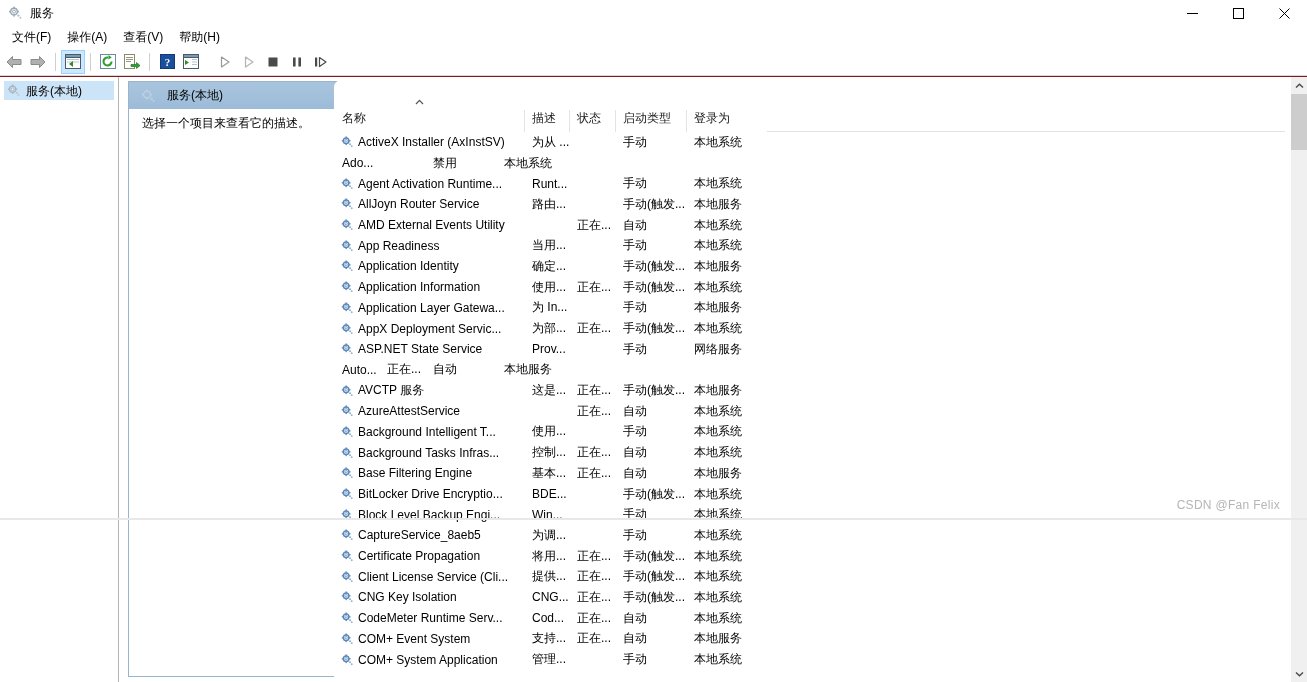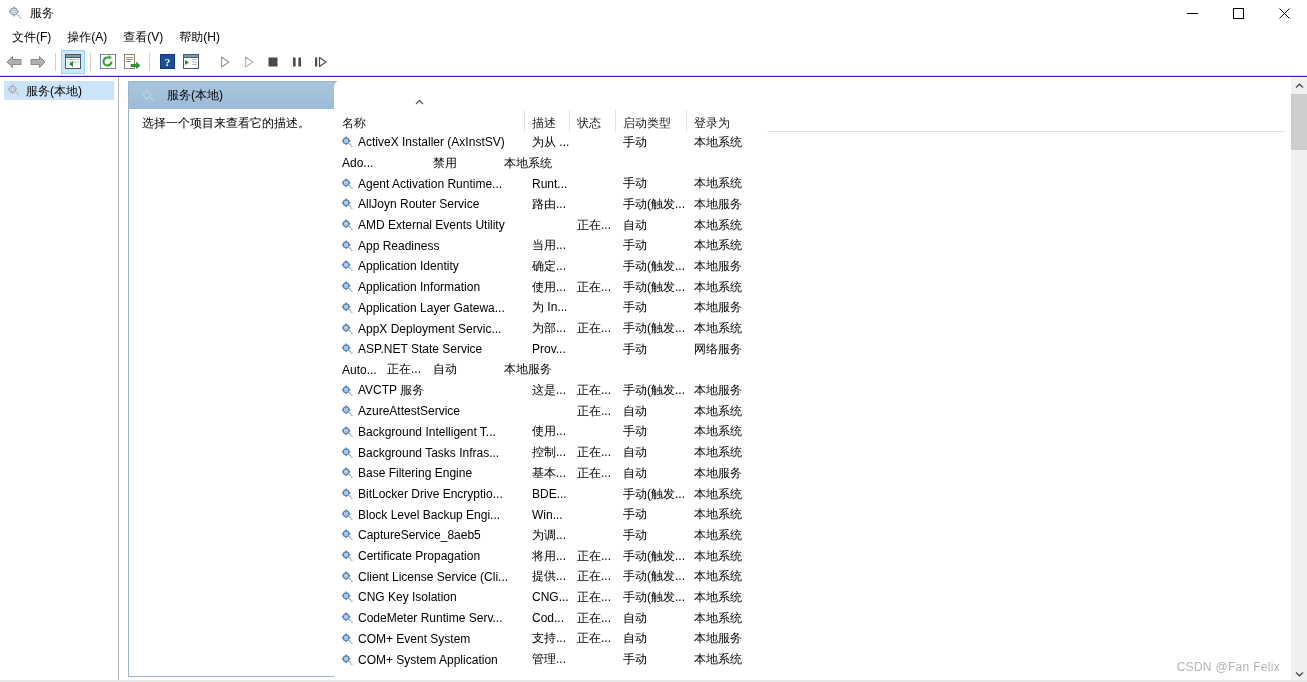--- a/index.html
+++ b/index.html
@@ -12,22 +12,22 @@
     height: 682px;
     overflow: hidden;
     font-family: "Liberation Sans", "DejaVu Sans", sans-serif;
     font-size: 12px;
     color: #000000;
     -webkit-font-smoothing: antialiased;
   }
   .app {
     position: relative;
     width: 1307px;
-    height: 682px;
-    background: #4c1d95;
+    height: 520px;
+    background: #7f1d1d;
   }
 
   
   .titlebar {
     position: absolute;
     left: 0; top: 0;
     width: 1307px; height: 26px;
     background: #ffffff;
     display: flex;
     align-items: center;
@@ -214,21 +214,21 @@
     width: 950px; height: 22px;
     display: flex;
     background: #ffffff;
     border-bottom: 1px solid #e3e3e3;
     box-sizing: border-box;
   }
   .lv-col {
     position: relative;
     height: 22px;
     display: flex;
-    align-items: flex-end;
+    align-items: flex-start;
     font-size: 12px;
     color: #1a1a1a;
     box-sizing: border-box;
     padding-left: 7px;
     border-right: 1px solid #e3e3e3;
     background: #ffffff;
     white-space: nowrap;
   }
   .lv-col:last-child { border-right: none; }
   .sort-arrow {

